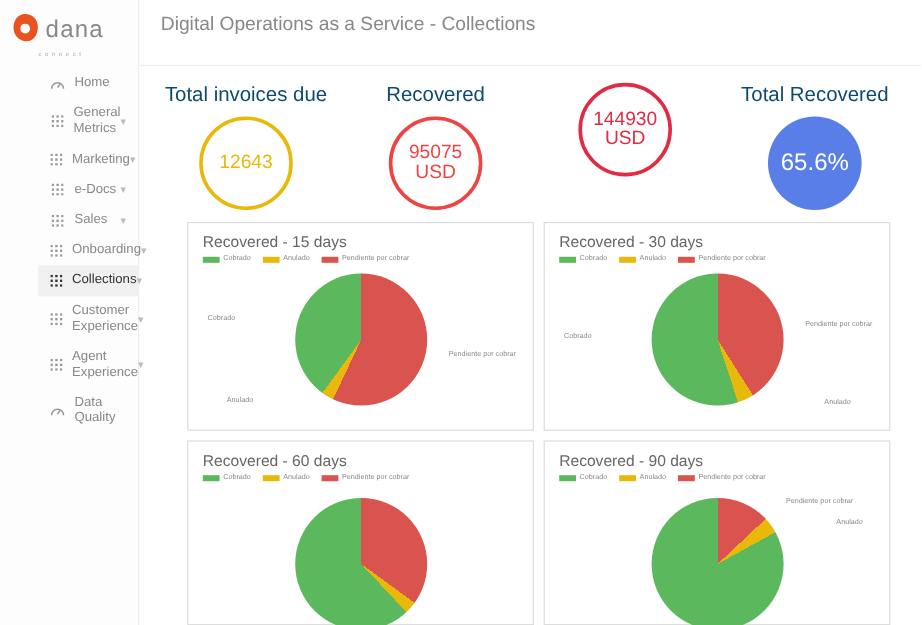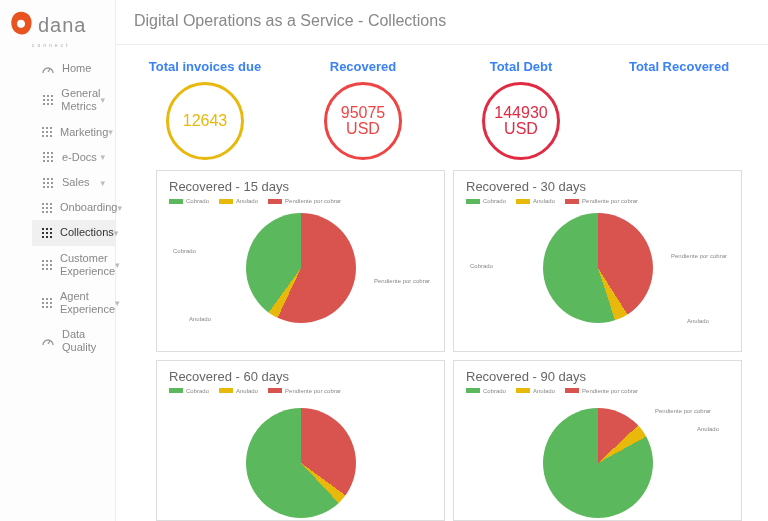--- a/index.html
+++ b/index.html
@@ -9,25 +9,25 @@
   .logo svg { width:26px; height:26px; }
   .logo-text { margin-left:4px; font-size:20px; color:#888; letter-spacing:1px; font-weight:400; }
   .logo-sub { font-size:5px; color:#aaa; letter-spacing:3px; margin-left:32px; margin-top:-4px; }
   .nav { margin-top:8px;padding-left:32px; }
   .nav-item { display:flex; align-items:center; padding:6px 10px; font-size:11px; color:#888; cursor:pointer; position:relative; }
   .nav-item.active { background:#f0f0f0; color:#333; font-weight:500; }
   .nav-icon { width:12px; height:12px; margin-right:8px; display:inline-flex; align-items:center; justify-content:center; }
   .nav-label { flex:1; line-height:1.2; }
   .nav-caret { font-size:9px; color:#bbb; }
   .main { flex:1; display:flex; flex-direction:column; overflow:hidden; }
-  .header { padding:12px 18px 14px 18px; border-bottom:1px solid #eee; }
+  .header { padding:12px 18px 24px 18px; border-bottom:1px solid #eee; }
   .header-title { font-size:16px; color:#888; font-weight:400; }
   .metrics { display:flex; justify-content:space-around; padding:14px 10px 10px 10px; }
   .metric { text-align:center; flex:1; }
-  .metric-title { font-size:13px; color:#3b82f6; font-weight:700; margin-bottom:8px; }
+  .metric-title { font-size:17px; color:#0c4a6e; font-weight:400; margin-bottom:8px; }
   .circle { width:78px; height:78px; border-radius:50%; margin:0 auto; display:flex; flex-direction:column; align-items:center; justify-content:center;text-align:right; }
   .circle.ring { border:3px solid; background:transparent; }
   .circle .val { font-size:16px; font-weight:400; }
   .circle .unit { font-size:16px; margin-top:-2px; }
   .c-yellow { border-color:#e8b80b; color:#e8b80b; }
   .c-green  { border-color:#2bb24c; color:#ef4444; }
   .c-red    { border-color:#e12b43; color:#e12b43; }
   .c-blue   { background:#5a7ee8; color:#fff; }
   .charts { flex:1; display:grid; grid-template-columns:1fr 1fr; gap:8px; padding:0 26px 0 40px; overflow:hidden; }
   .card { border:1px solid #ddd; background:#fff; padding:8px 12px; position:relative; }
@@ -228,28 +228,30 @@
       </div>
     </div>
     <div class="metric">
       <div class="metric-title">Recovered</div>
       <div class="circle ring c-green">
         <span class="val">95075</span>
         <span class="unit">USD</span>
       </div>
     </div>
     <div class="metric">
-      <div class="metric-title">Total Debt</div>
       <div class="circle ring c-red">
         <span class="val">144930</span>
         <span class="unit">USD</span>
       </div>
     </div>
     <div class="metric">
       <div class="metric-title">Total Recovered</div>
+      <div class="circle c-blue">
+        <span class="val" style="font-size:20px">65.6%</span>
+      </div>
     </div>
   </div>
 
   <div class="charts">
     <div class="card">
       <div class="card-title">Recovered - 15 days</div>
       <div class="legend">
         <span class="lg">
             <span class="sw g"></span>
             <span>Cobrado</span>

